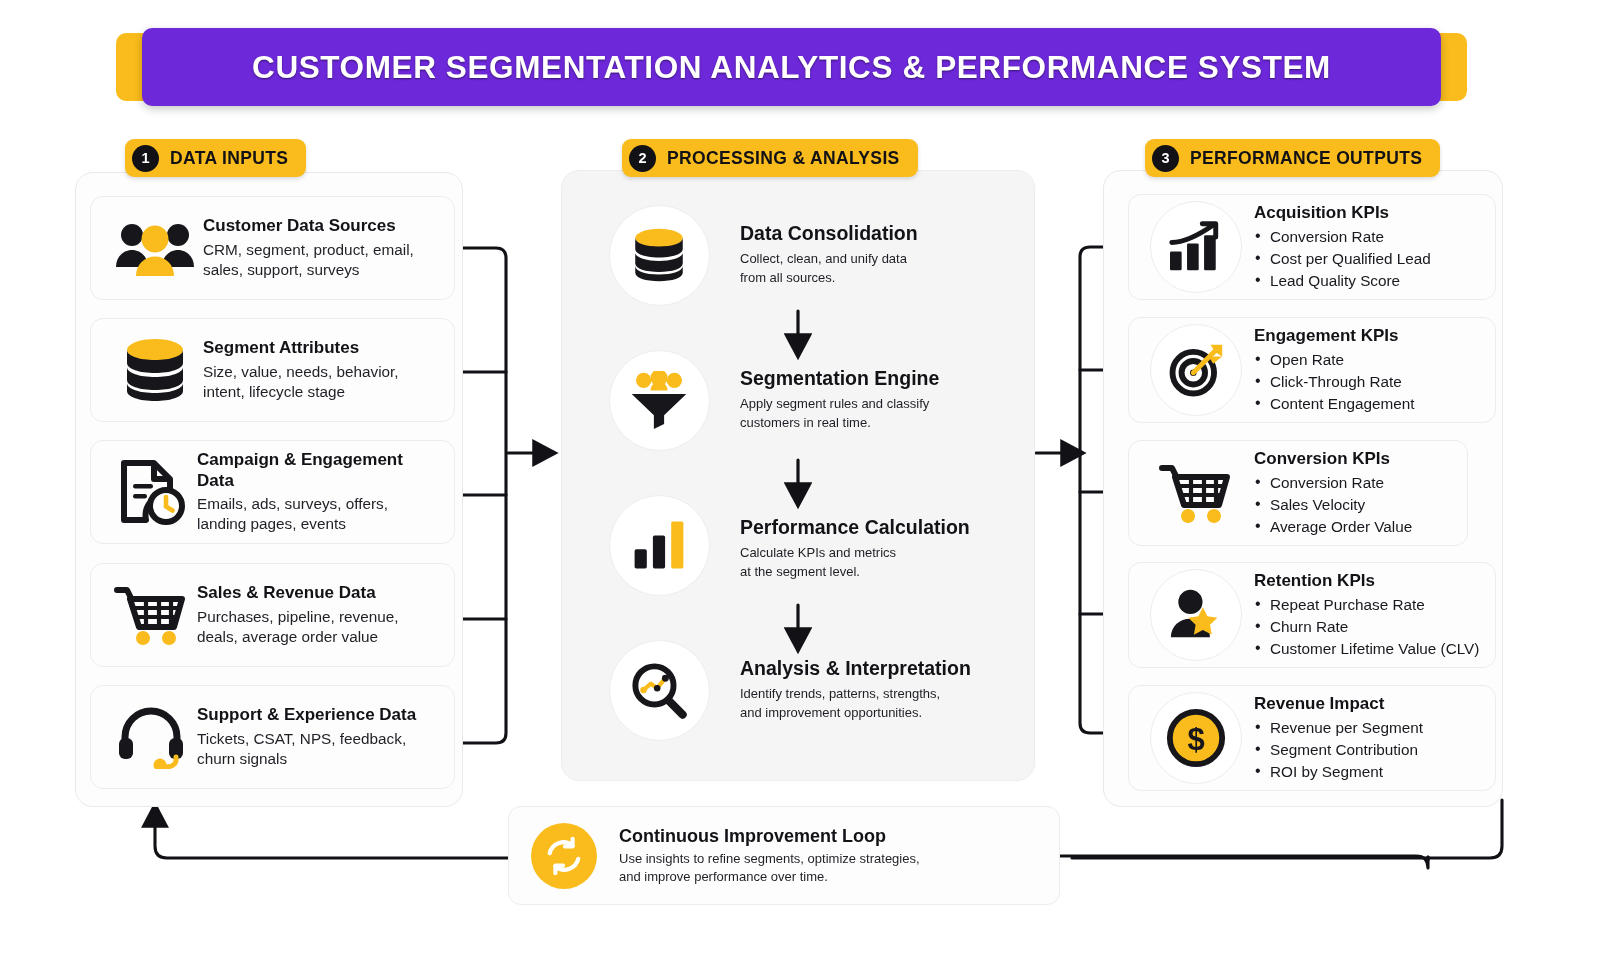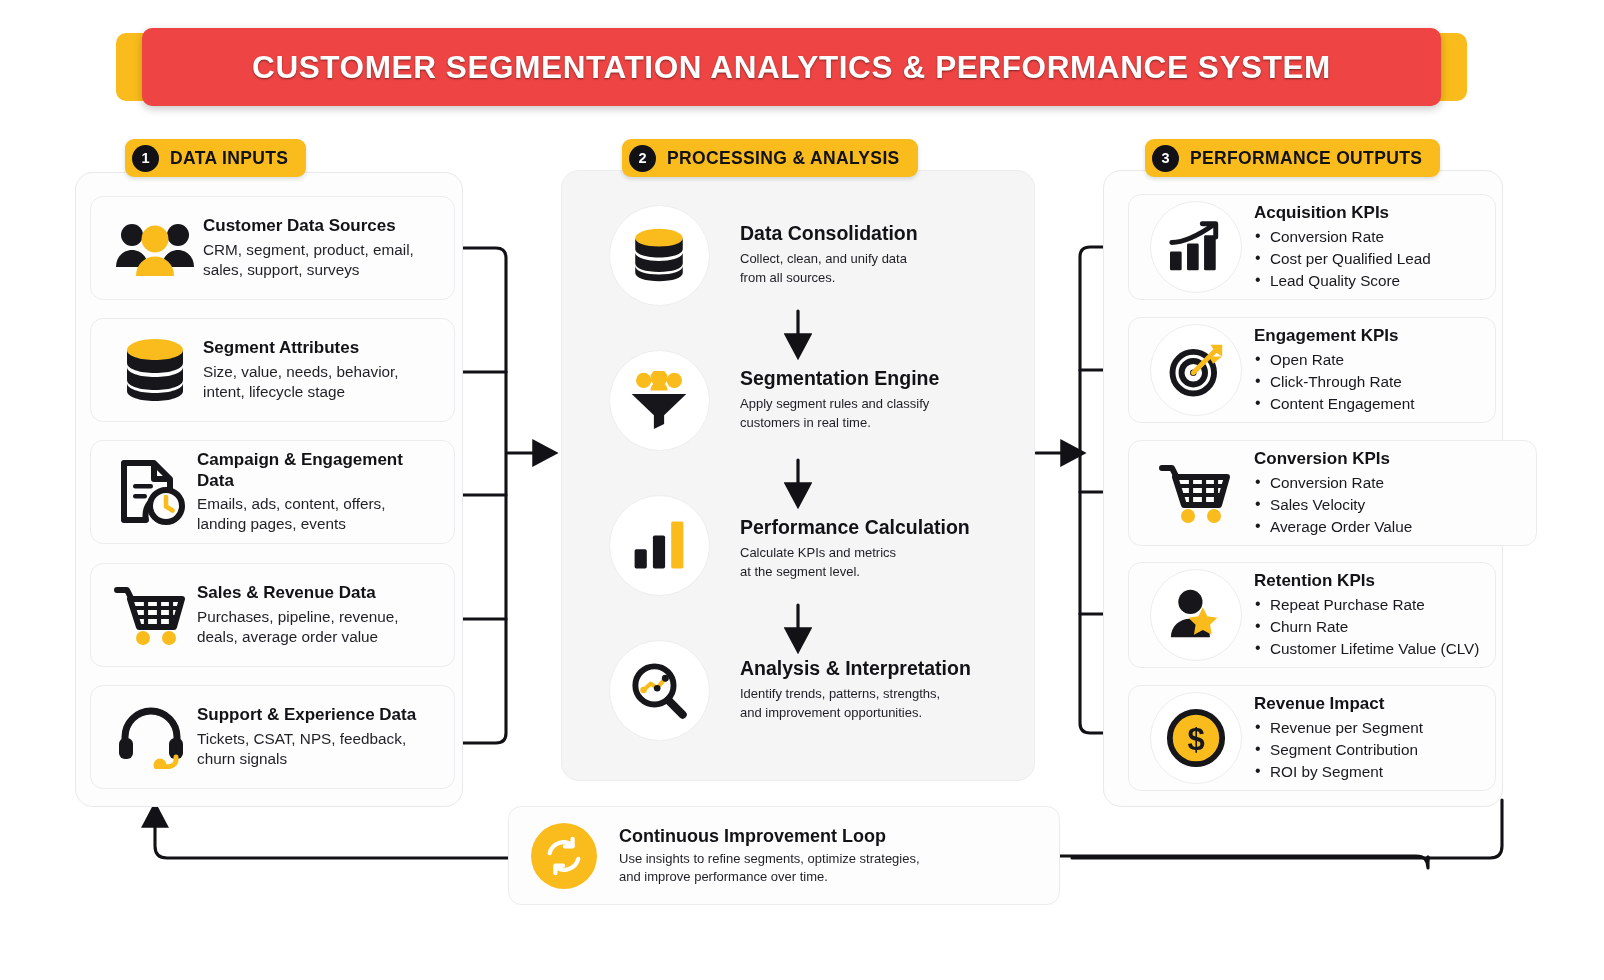--- a/index.html
+++ b/index.html
@@ -14,21 +14,21 @@
   
   .title-wrap { position: absolute; left: 116px; top: 28px; width: 1351px; height: 78px; }
   .title-tab-l, .title-tab-r {
     position: absolute; top: 5px; width: 46px; height: 68px;
     background: #F9BC1C; border-radius: 10px;
   }
   .title-tab-l { left: 0; }
   .title-tab-r { right: 0; }
   .title-bar {
     position: absolute; left: 26px; right: 26px; top: 0; bottom: 0;
-    background: #ef4444; border-radius: 10px;
+    background: #6d28d9; border-radius: 10px;
     display: flex; align-items: center; justify-content: center;
     box-shadow: 0 3px 8px rgba(0,0,0,.22);
   }
   .title-text {
     color: #ffffff; font-size: 31.5px; font-weight: 700;
     letter-spacing: .6px; white-space: nowrap;
     text-shadow: 0 1px 2px rgba(0,0,0,.5);
   }
 
   
@@ -202,21 +202,21 @@
         <path d="M39 5v16h16" fill="none" stroke="#16161B" stroke-width="6" stroke-linejoin="round"></path>
         <rect x="18" y="26" width="20" height="4.4" rx="2.2" fill="#16161B"></rect>
         <rect x="18" y="36" width="14" height="4.4" rx="2.2" fill="#16161B"></rect>
         <circle cx="51" cy="48" r="16" fill="#fff" stroke="#16161B" stroke-width="6"></circle>
         <path d="M51 39v9.5l6.5 4" fill="none" stroke="#F9BC1C" stroke-width="4.6" stroke-linecap="round"></path>
       </svg>
     </div>
     <div class="card-txt">
       <div class="c-title">Campaign &amp; Engagement Data</div>
       <div class="c-sub">
-        <span>Emails, ads, content, offers,</span>
+        <span>Emails, ads, surveys, offers,</span>
         <span>landing pages, events</span>
       </div>
     </div>
   </div>
 
   <div class="card" style="left:90px; top:563px; width:365px; height:104px; padding:0 10px 0 14px;">
     <div class="ico-box" style="width:92px;">
       <svg width="76" height="62" viewBox="0 0 76 62">
         <path d="M4 6h10l5 10" fill="none" stroke="#16161B" stroke-width="6" stroke-linecap="round" stroke-linejoin="round"></path>
         <path d="M17 15h52l-8 28H26z" fill="none" stroke="#16161B" stroke-width="6" stroke-linejoin="round"></path>
@@ -400,21 +400,21 @@
     <div class="card-txt">
       <div class="c-title">Engagement KPIs</div>
       <ul class="kpi">
         <li>Open Rate</li>
         <li>Click-Through Rate</li>
         <li>Content Engagement</li>
       </ul>
     </div>
   </div>
 
-  <div class="card" style="left:1128px; top:440px; width:409px; height:106px; padding:0 8px 0 8px;">
+  <div class="card" style="left:1128px; top:440px; width:340px; height:106px; padding:0 8px 0 8px;">
     <div class="ico-box" style="width:117px;">
       <svg width="78" height="62" viewBox="0 0 76 62">
         <path d="M4 6h10l5 10" fill="none" stroke="#16161B" stroke-width="6" stroke-linecap="round" stroke-linejoin="round"></path>
         <path d="M17 15h52l-8 28H26z" fill="none" stroke="#16161B" stroke-width="6" stroke-linejoin="round"></path>
         <path d="M21 24h45M24 33h39M33 16v27M46 16v27M58 16v27" stroke="#16161B" stroke-width="4.2"></path>
         <circle cx="30" cy="54" r="7" fill="#F9BC1C"></circle>
         <circle cx="56" cy="54" r="7" fill="#F9BC1C"></circle>
       </svg>
     </div>
     <div class="card-txt">

